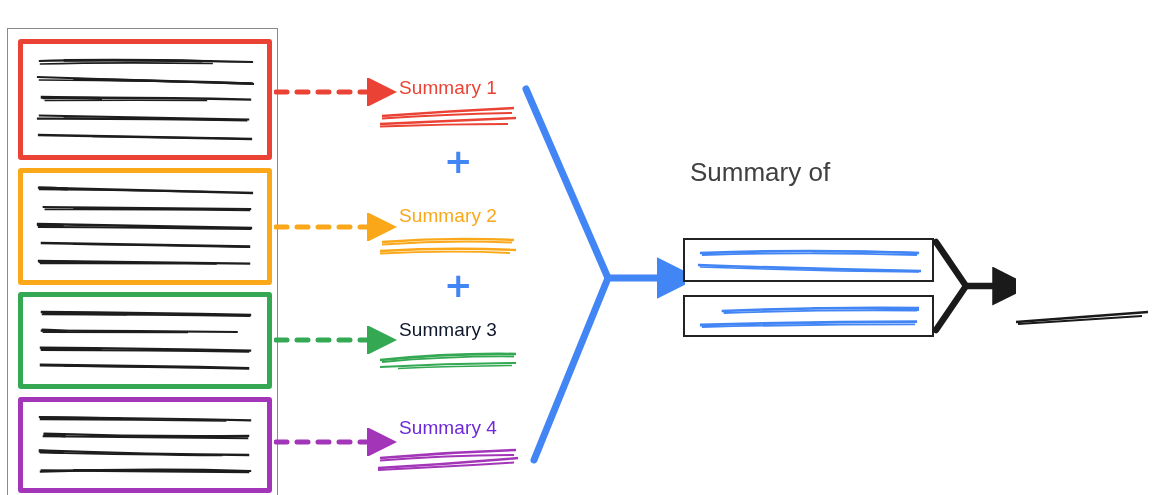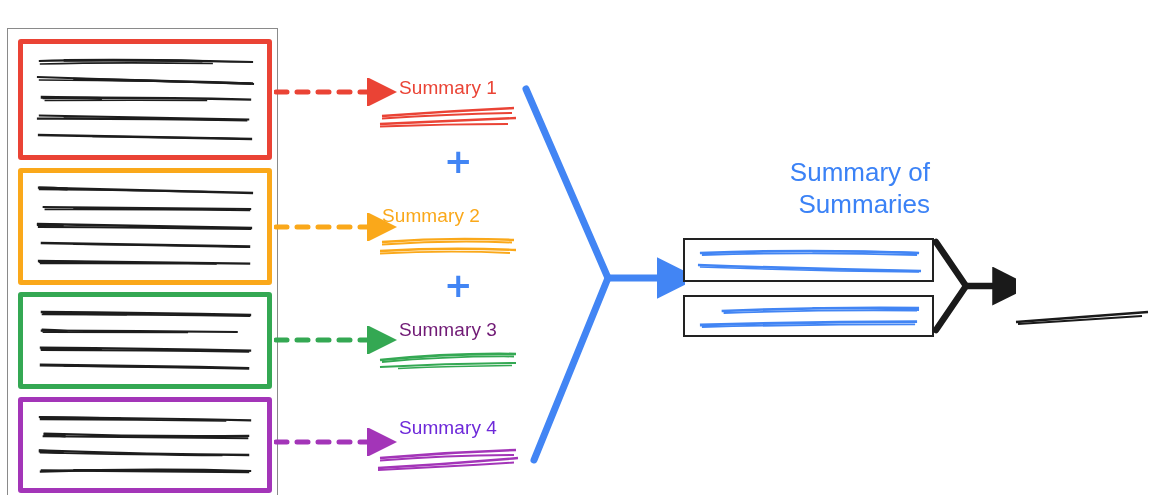--- a/index.html
+++ b/index.html
@@ -44,22 +44,22 @@
   .plus{
     color:#4285F4;
     font-size:34px;
     font-weight:700;
     line-height:1;
     font-family:"DejaVu Sans",sans-serif;
   }
   
   #sos-title{
     left:690px;top:136px;width:240px;
-    text-align:right;
-    color:#3b82f6;
+    text-align:left;
+    color:#404040;
     font-size:26px;
     line-height:32px;
     font-weight:400;
   }
   .sos-box{
     box-sizing:border-box;
     border:2.5px solid #222222;
     background:#fff;
     padding:5px 9px;
     display:flex;flex-direction:column;justify-content:space-around;
@@ -220,31 +220,31 @@
   <div class="abs summary-label" style="left:399px;top:58px;color:#EA4335;">Summary 1</div>
   <svg class="abs summary-lines" style="left:378px;top:84px;width:140px;height:26px;" viewBox="0 0 140 26">
     <path d="M4 12 Q70 7 136 4" stroke="#EA4335" stroke-width="2.4" fill="none"></path>
     <path d="M4 14.5 Q70 10 134 9" stroke="#EA4335" stroke-width="2" fill="none"></path>
     <path d="M2 20 Q70 17 138 14" stroke="#EA4335" stroke-width="2.4" fill="none"></path>
     <path d="M2 22.5 Q70 20 130 20" stroke="#EA4335" stroke-width="2" fill="none"></path>
   </svg>
 
   <div class="abs plus" style="left:444px;top:124px;">+</div>
 
-  <div class="abs summary-label" style="left:382px;top:186px;color:#FAA81A;">Summary 2</div>
+  <div class="abs summary-label" style="left:399px;top:186px;color:#FAA81A;">Summary 2</div>
   <svg class="abs summary-lines" style="left:378px;top:212px;width:140px;height:26px;" viewBox="0 0 140 26">
     <path d="M4 10 Q70 5 136 8" stroke="#FAA81A" stroke-width="2.4" fill="none"></path>
     <path d="M4 12.5 Q70 8 134 10.5" stroke="#FAA81A" stroke-width="2" fill="none"></path>
     <path d="M2 19 Q70 15 138 18" stroke="#FAA81A" stroke-width="2.4" fill="none"></path>
     <path d="M2 21.5 Q70 18 132 21" stroke="#FAA81A" stroke-width="1.8" fill="none"></path>
   </svg>
 
   <div class="abs plus" style="left:444px;top:248px;">+</div>
 
-  <div class="abs summary-label" style="left:399px;top:300px;color:#701a75;">Summary 3</div>
+  <div class="abs summary-label" style="left:399px;top:300px;color:#0f172a;">Summary 3</div>
   <svg class="abs summary-lines" style="left:378px;top:326px;width:140px;height:26px;" viewBox="0 0 140 26">
     <path d="M2 14 Q70 7 138 8" stroke="#34A853" stroke-width="2.6" fill="none"></path>
     <path d="M4 16 Q70 10 136 10.5" stroke="#34A853" stroke-width="1.8" fill="none"></path>
     <path d="M2 21 Q70 17.5 138 17" stroke="#34A853" stroke-width="2" fill="none"></path>
     <path d="M20 22.5 Q80 20 134 19.5" stroke="#34A853" stroke-width="1.6" fill="none"></path>
   </svg>
 
   <div class="abs summary-label" style="left:399px;top:398px;color:#6d28d9;">Summary 4</div>
   <svg class="abs summary-lines" style="left:376px;top:424px;width:144px;height:30px;" viewBox="0 0 144 30">
     <path d="M4 14 Q72 8 140 6" stroke="#A335B8" stroke-width="2.6" fill="none"></path>
@@ -259,21 +259,20 @@
       <path d="M0,0 L6,3 L0,6 z" fill="#4285F4"></path>
         </marker>
       </defs>
     <path d="M11 14 L93 203" stroke="#4285F4" stroke-width="7" fill="none" stroke-linecap="round"></path>
     <path d="M19 385 L93 203" stroke="#4285F4" stroke-width="7" fill="none" stroke-linecap="round"></path>
     <line x1="91" y1="203" x2="152" y2="203" stroke="#4285F4" stroke-width="7" stroke-linecap="butt" marker-end="url(#ahB)"></line>
   </svg>
 
   <div class="abs" id="sos-title">
     <div>Summary of</div>
-    <div>Summaries</div>
   </div>
 
   <div class="abs sos-box" style="left:683px;top:218px;width:251px;height:44px;">
     <svg class="scribble" viewBox="0 0 232 11" preserveAspectRatio="none">
       <path d="M6 6 Q118 2 228 6" stroke="#4285F4" stroke-width="2.6" fill="none"></path>
       <path d="M8 8 Q118 4.6 226 8" stroke="#4285F4" stroke-width="1.8" fill="none"></path>
       <path d="M120 4.6 Q180 4 228 6" stroke="#4285F4" stroke-width="2" fill="none"></path>
     </svg>
     <svg class="scribble" viewBox="0 0 232 11" preserveAspectRatio="none">
       <path d="M4 3 Q118 7 230 9" stroke="#4285F4" stroke-width="2.6" fill="none"></path>

